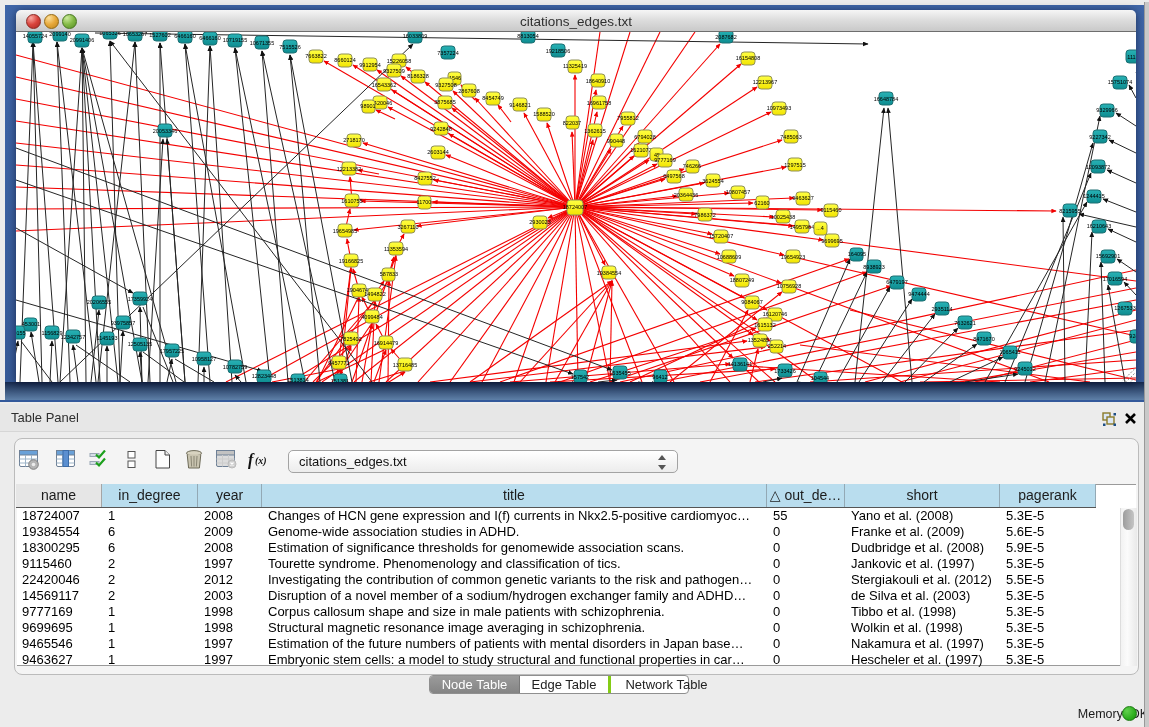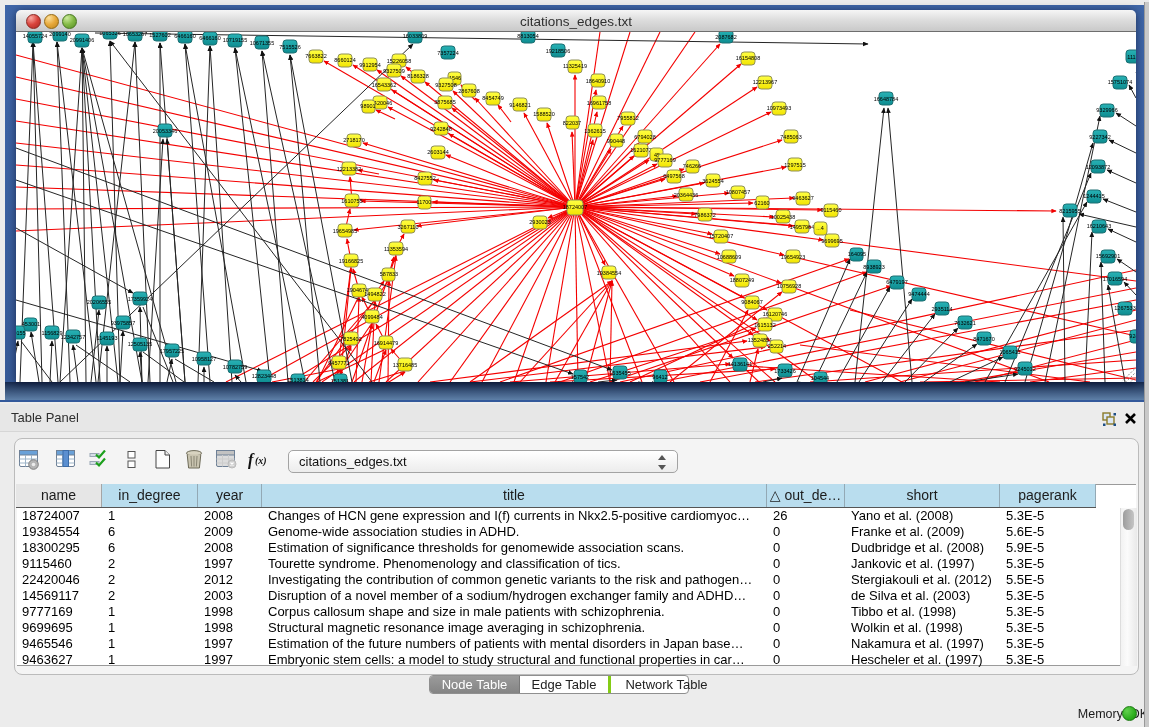--- a/index.html
+++ b/index.html
@@ -1004,21 +1004,21 @@
       <div class="hcell hb" style="left:845px;width:155px">short</div>
       <div class="hcell hb" style="left:1000px;width:96px">pagerank</div>
     </div>
   <div id="theadline"></div>
   <div id="tbody">
       <div class="trow" style="top:508px">
         <div class="cell" style="left:22px;width:78px">18724007</div>
         <div class="cell" style="left:108px;width:88px">1</div>
         <div class="cell" style="left:204px;width:56px">2008</div>
         <div class="cell" style="left:268px;width:497px">Changes of HCN gene expression and I(f) currents in Nkx2.5-positive cardiomyoc…</div>
-        <div class="cell" style="left:773px;width:70px">26</div>
+        <div class="cell" style="left:773px;width:70px">55</div>
         <div class="cell" style="left:851px;width:147px">Yano et al. (2008)</div>
         <div class="cell" style="left:1006px;width:88px">5.3E-5</div>
       </div>
 <div class="trow" style="top:524px">
         <div class="cell" style="left:22px;width:78px">19384554</div>
         <div class="cell" style="left:108px;width:88px">6</div>
         <div class="cell" style="left:204px;width:56px">2009</div>
         <div class="cell" style="left:268px;width:497px">Genome-wide association studies in ADHD.</div>
         <div class="cell" style="left:773px;width:70px">0</div>
         <div class="cell" style="left:851px;width:147px">Franke et al. (2009)</div>

